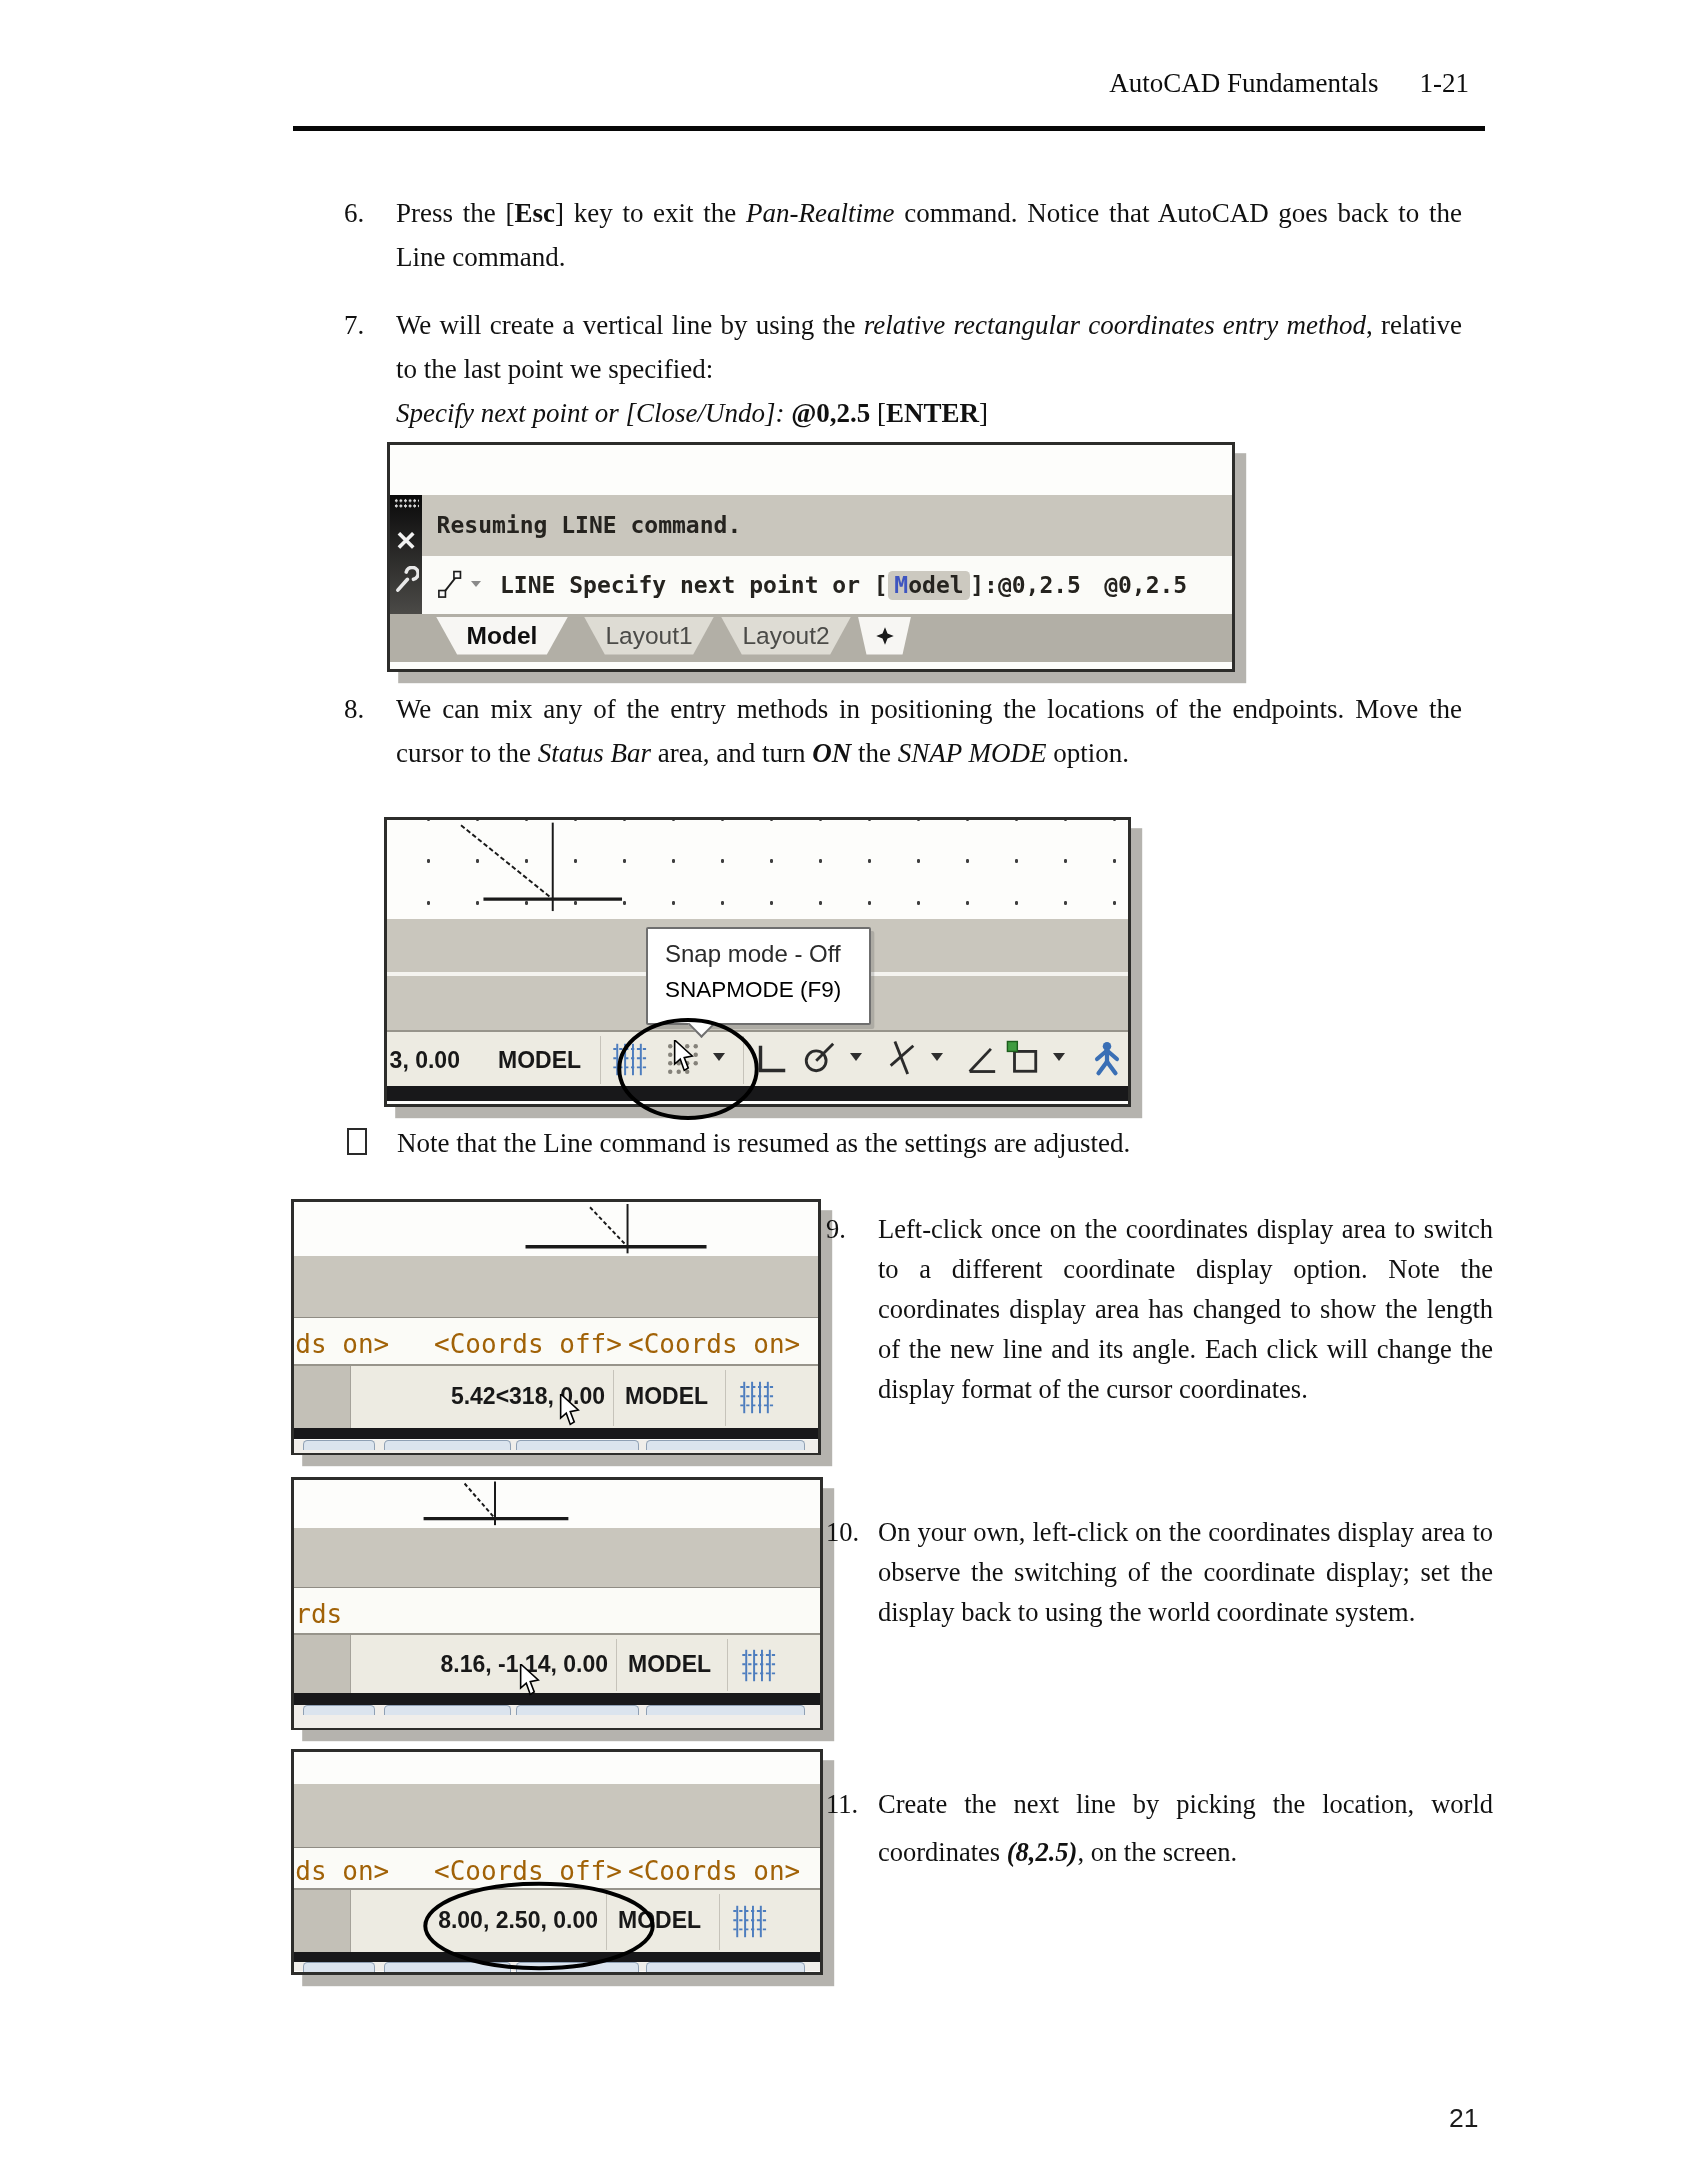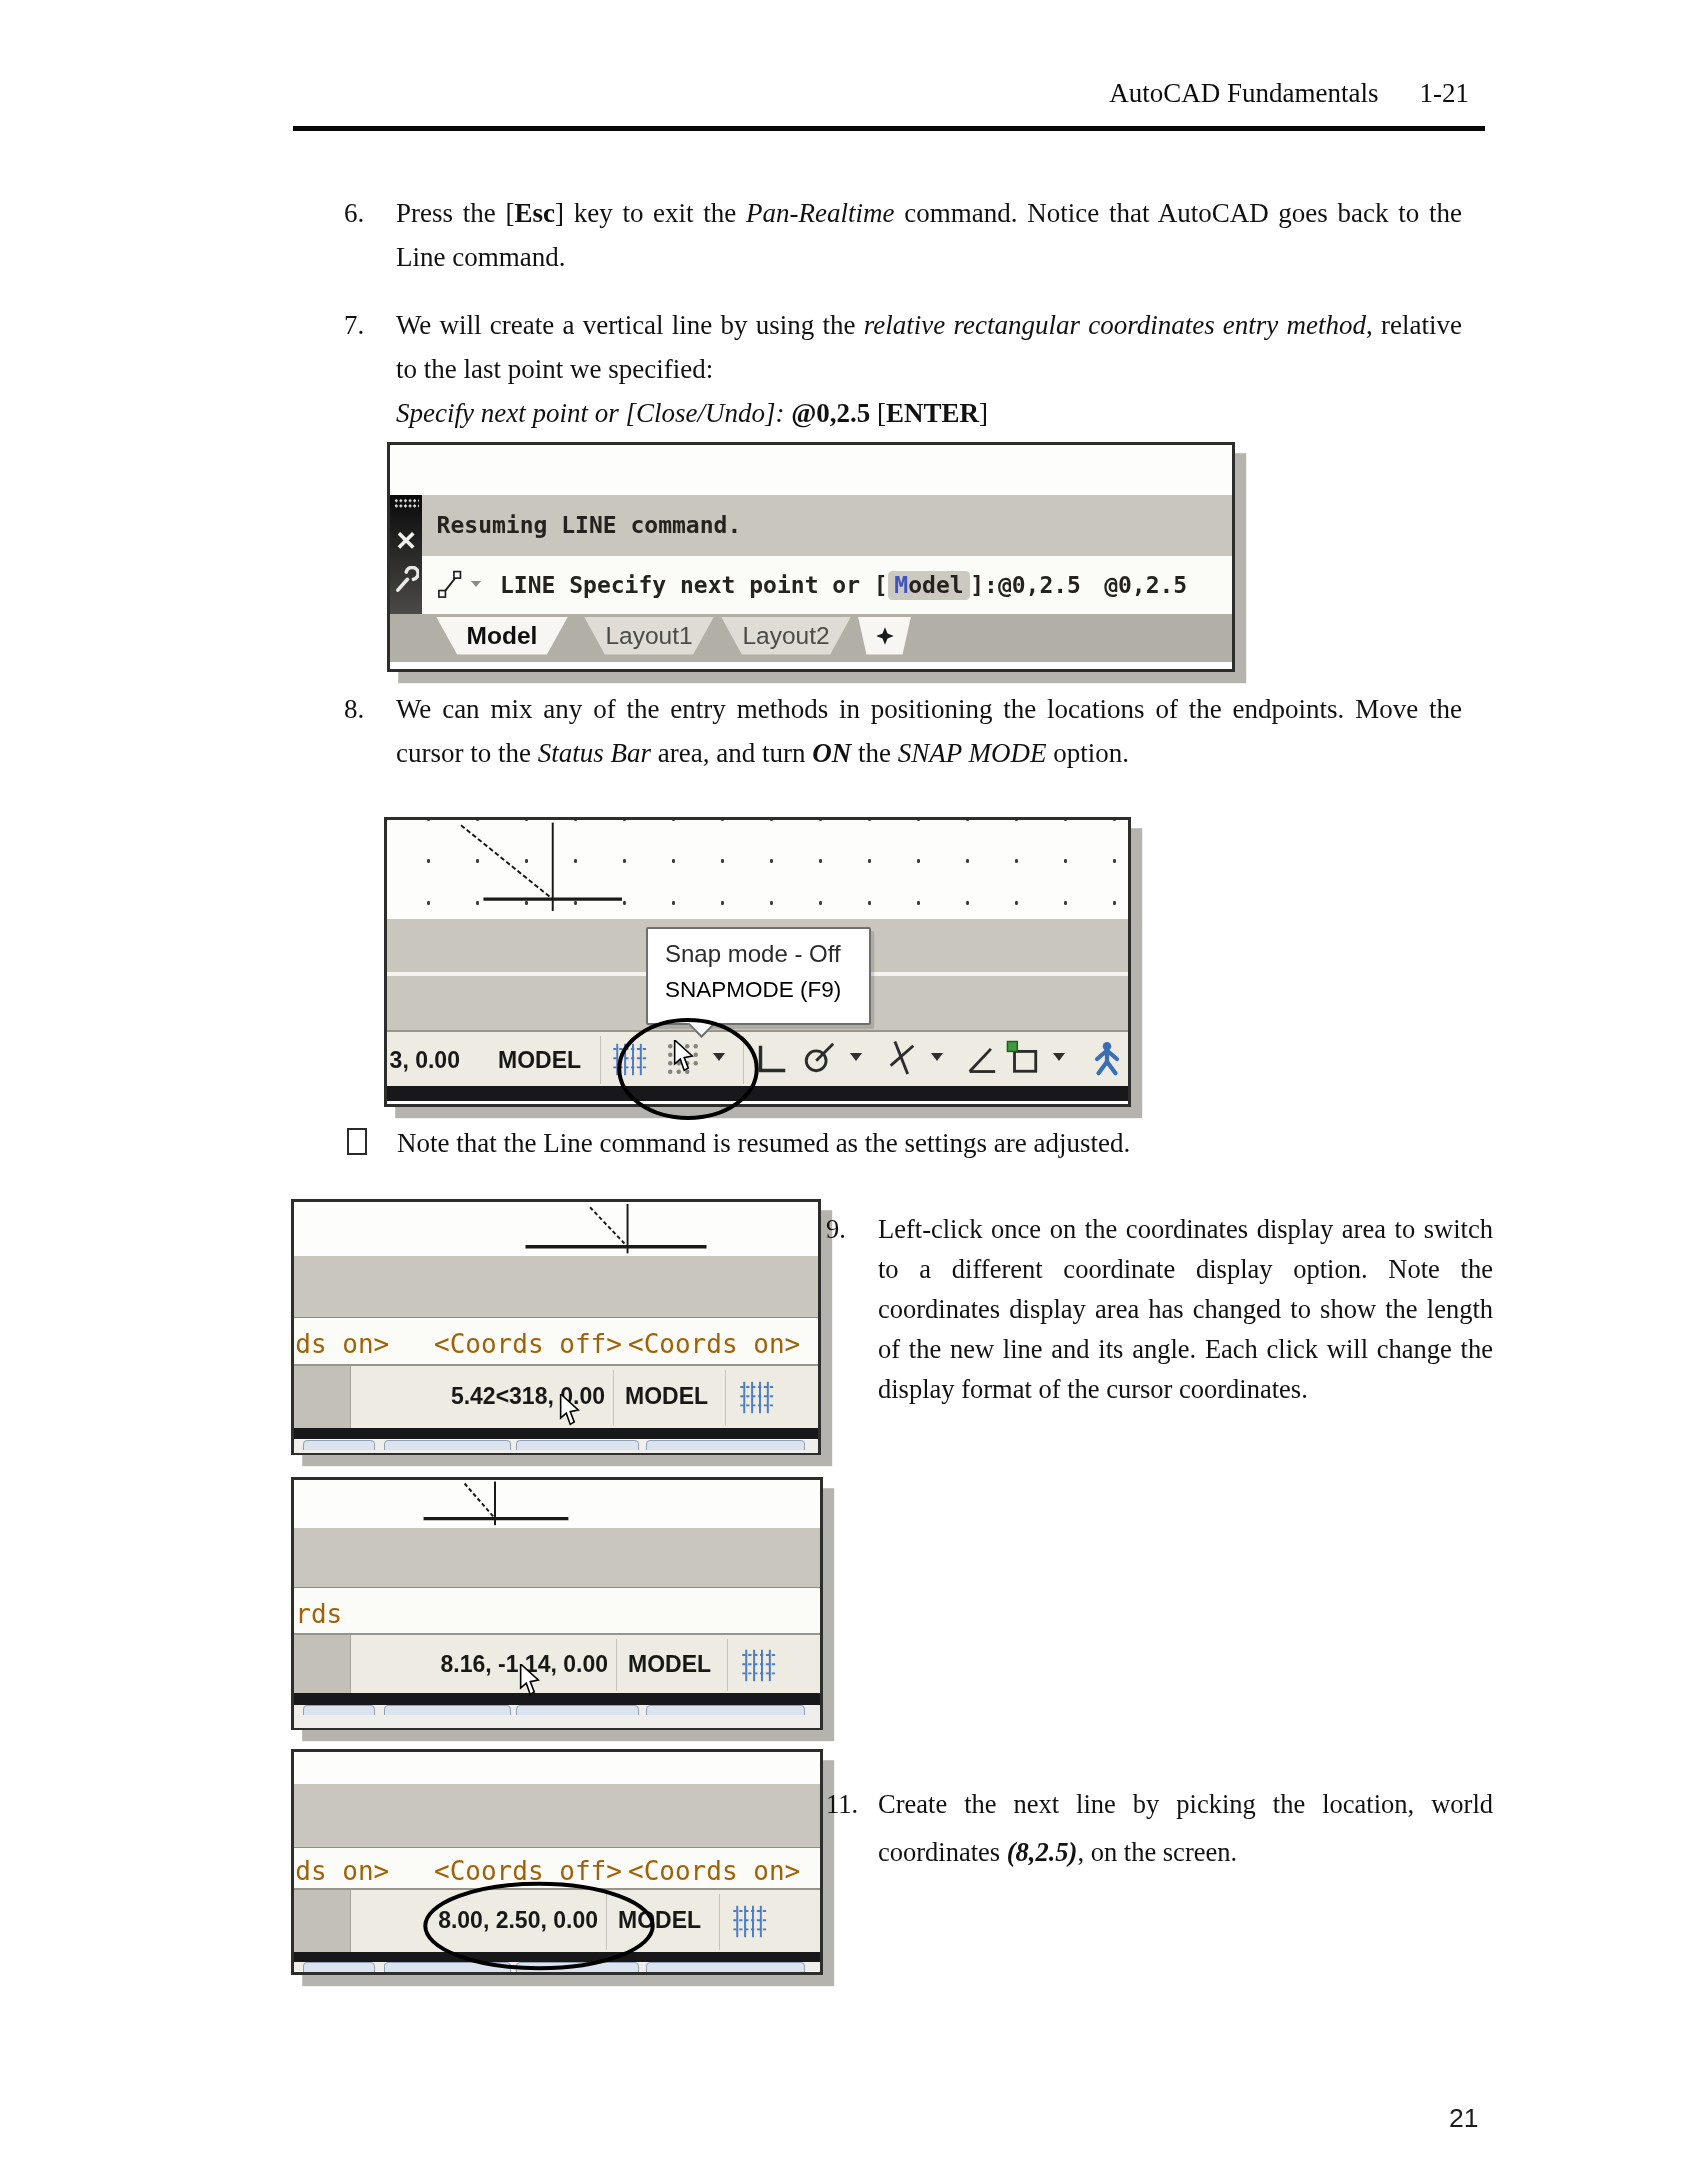--- a/index.html
+++ b/index.html
@@ -1,20 +1,20 @@
 <!DOCTYPE html>
 <html style="font-size:10.6px"><head>
 <meta charset="utf-8">
 <style>
   html,body{margin:0;padding:0;background:#888;}
   .page{position:relative;width:1687px;height:2183px;background:#ffffff;
         font-family:"Liberation Serif",serif;color:#111;overflow:hidden;}
 
   
-  .hdr-text{position:absolute;left:794px;top:78px;width:675px;text-align:right;
+  .hdr-text{position:absolute;left:794px;top:68px;width:675px;text-align:right;
             font-size:27px;color:#0d0d0d;}
   .hdr-ref{display:inline-block;margin-left:41px;}
   .hdr-rule{position:absolute;left:293px;top:126px;width:1192px;height:4.6px;background:#070707;}
 
   
   .item{position:absolute;font-size:27px;line-height:44px;}
   .item .num{position:absolute;left:0;top:0;}
   .item .txt{margin-left:52px;text-align:justify;}
   .item .txt p{margin:0;}
   .small .txt{text-align:justify;}
@@ -332,20 +332,24 @@
     </div>
     <div class="blackstrip" style="top:213px;height:12px;"></div>
     <div class="tabtopstrip" style="top:225px;height:22.5px;">
       <div class="tabtop" style="left:9.3px;width:70px;"></div>
       <div class="tabtop" style="left:90px;width:125px;"></div>
       <div class="tabtop" style="left:222px;width:121px;"></div>
       <div class="tabtop" style="left:352px;width:157px;"></div>
     </div>
   </div>
 
+  <div class="item small" style="left:826px;top:1512px;width:666px;font-size:26.5px;line-height:40px;">
+    <span class="num">10.</span>
+    <div class="txt" style="width:615px;"><span>On your own, left-click on the coordinates display area to observe the switching of the coordinate display; set the display back to using the world coordinate system.</span></div>
+  </div>
 
   <div class="shot" style="left:291px;top:1749px;width:526px;height:220px;">
     <div class="draw" style="top:0;height:32px;background-size:56px 60px;background-position:26.5px 9.3px;"></div>
     <div class="band" style="top:32px;height:63px;"></div>
     <div class="whiteband" style="top:95px;height:42px;">
       <span class="abs" style="left:1.3px;top:8px;">ds on&gt;</span>
       <span class="abs" style="left:140px;top:8px;">&lt;Coords off&gt;</span>
       <span class="abs" style="left:334px;top:8px;">&lt;Coords on&gt;</span>
     </div>
     <div class="status" style="top:136px;height:64px;">

